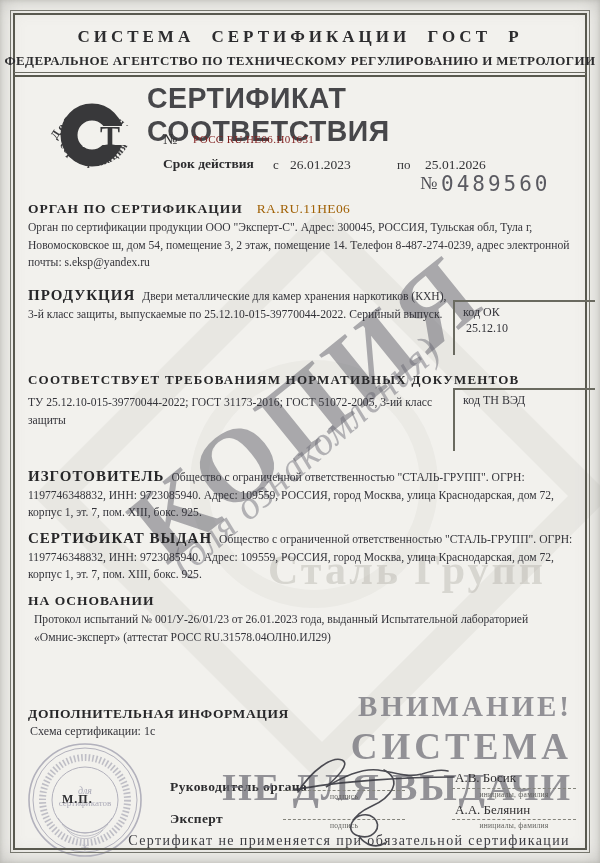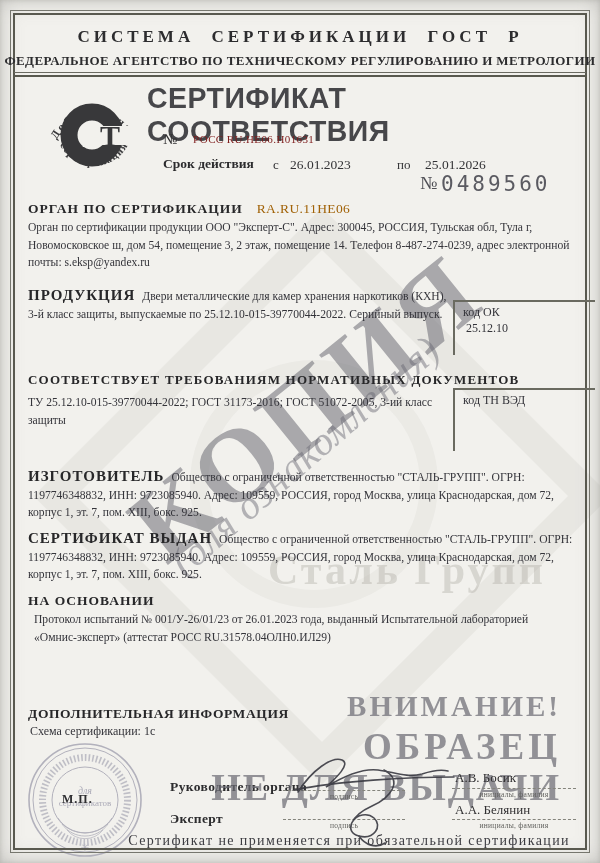--- a/index.html
+++ b/index.html
@@ -74,21 +74,21 @@
   .footer{position:absolute;left:30px;right:30px;top:833px;text-align:right;font-size:14px;
     letter-spacing:1.4px;color:#3c3c41;z-index:4;}
   
   .wm{position:absolute;z-index:2;pointer-events:none;}
   .wm-copy{left:100px;top:356px;width:400px;text-align:center;transform:rotate(-39deg);
     font-size:104px;font-weight:bold;letter-spacing:5px;color:rgba(96,96,106,.5);line-height:1.1;}
   .wm-note{left:55px;top:432px;width:500px;text-align:center;transform:rotate(-41deg);
     font-style:italic;font-size:40px;letter-spacing:1px;color:rgba(100,100,110,.45);}
   .wm-ghost-co{left:268px;top:546px;font-size:42px;font-weight:bold;letter-spacing:3px;
     color:rgba(166,164,154,.35);}
-  .wm-att{right:39px;text-align:center;font-weight:bold;color:rgba(108,108,116,.72);}
+  .wm-att{right:28px;text-align:center;font-weight:bold;color:rgba(108,108,116,.72);}
   .wm-att1{top:690px;font-size:29px;letter-spacing:3px;}
   .wm-att2{top:725px;font-size:37px;letter-spacing:4px;}
   .wm-att3{top:765px;font-size:38px;letter-spacing:2px;}
   .ghost-diamond{left:118px;top:292px;width:348px;height:348px;border:30px solid rgba(150,150,142,.10);
     transform:rotate(45deg);}
   .ghost-ring{left:190px;top:360px;width:212px;height:212px;border:18px solid rgba(150,150,142,.08);border-radius:50%;}
   .logo-svg{position:absolute;left:42px;top:88px;z-index:4;}
   .stamp-svg{position:absolute;left:20px;top:738px;z-index:2;}
   .sign-svg{position:absolute;left:288px;top:748px;z-index:5;}
 </style>
@@ -167,21 +167,21 @@
   <div class="blk basis-label sec-label">НА ОСНОВАНИИ</div>
   <div class="blk basis-desc body-text">Протокол испытаний № 001/У-26/01/23 от 26.01.2023 года, выданный Испытательной лабораторией «Омнис-эксперт» (аттестат РОСС RU.31578.04ОЛН0.ИЛ29)</div>
 
   <div class="blk add-label sec-label">ДОПОЛНИТЕЛЬНАЯ ИНФОРМАЦИЯ</div>
   <div class="blk add-desc body-text">Схема сертификации: 1с</div>
 
   <div class="abs wm wm-copy">КОПИЯ</div>
   <div class="abs wm wm-note">(для ознакомления)</div>
   <div class="abs wm wm-ghost-co">Сталь Групп</div>
   <div class="abs wm wm-att wm-att1">ВНИМАНИЕ!</div>
-  <div class="abs wm wm-att wm-att2">ОБРАЗЕЦ</div>
+  <div class="abs wm wm-att wm-att2">СИСТЕМА</div>
   <div class="abs wm wm-att wm-att3">НЕ ДЛЯ ВЫДАЧИ</div>
 
   <svg class="stamp-svg" width="135" height="125" viewBox="0 0 135 125">
     <g stroke="#b2b1bc" fill="none">
       <circle cx="65" cy="62" r="56" stroke-width="1.6"></circle>
       <circle cx="65" cy="62" r="52" stroke-width="1"></circle>
       <circle cx="65" cy="62" r="33" stroke-width="1"></circle>
       <circle cx="65" cy="62" r="42.5" stroke-width="7" stroke-dasharray="1.6 2.1" opacity=".8"></circle>
       <path d="M 38,80 A 32 32 0 0 0 92,80" stroke-width="1" opacity=".9"></path>
       <path d="M 42,86 A 28 28 0 0 0 88,86" stroke-width="1" opacity=".8"></path>

